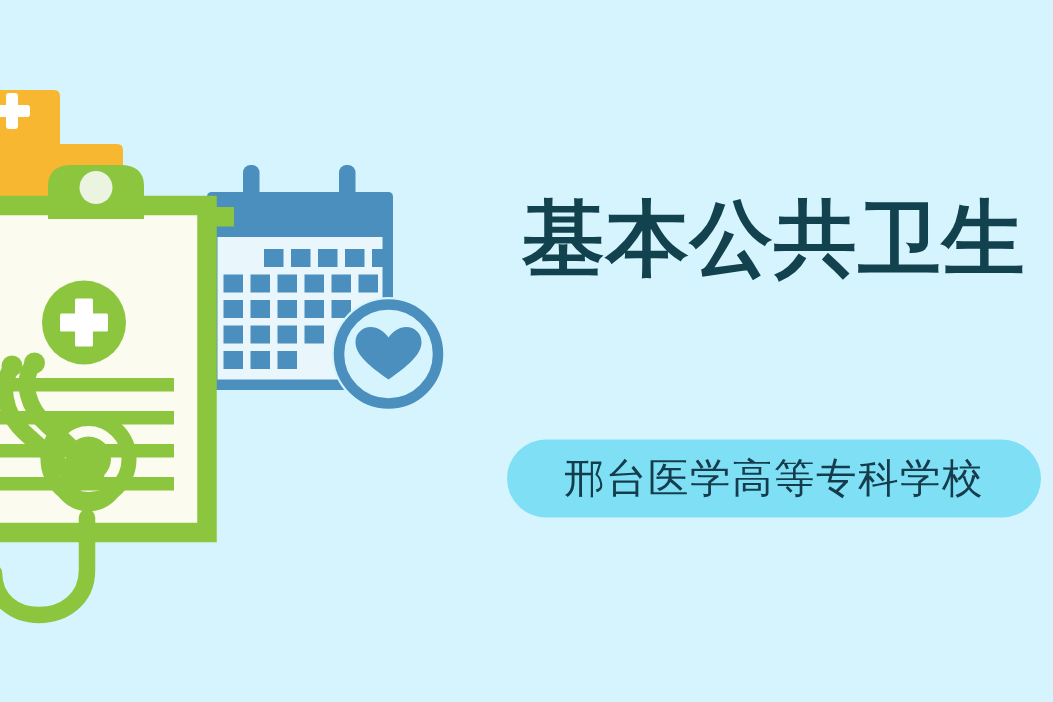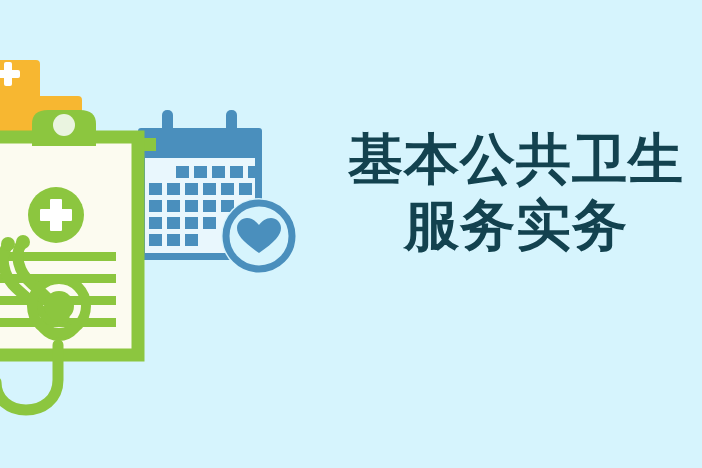--- a/index.html
+++ b/index.html
@@ -187,18 +187,20 @@
         <circle cx="59" cy="306" r="15" fill="#8cc63f"></circle>
       </g>
 
     </svg>
   </div>
 
   <div id="text-block">
 
     <div class="title-line" id="title-line-1">基本公共卫生</div>
 
-    <div class="title-line" id="title-line-2">服务实务</div>
-
+
+    <div id="subtitle-badge">
+      <span id="subtitle-text">邢台医学高等专科学校</span>
+    </div>
 
   </div>
 
 </div>
 
 </body></html>

